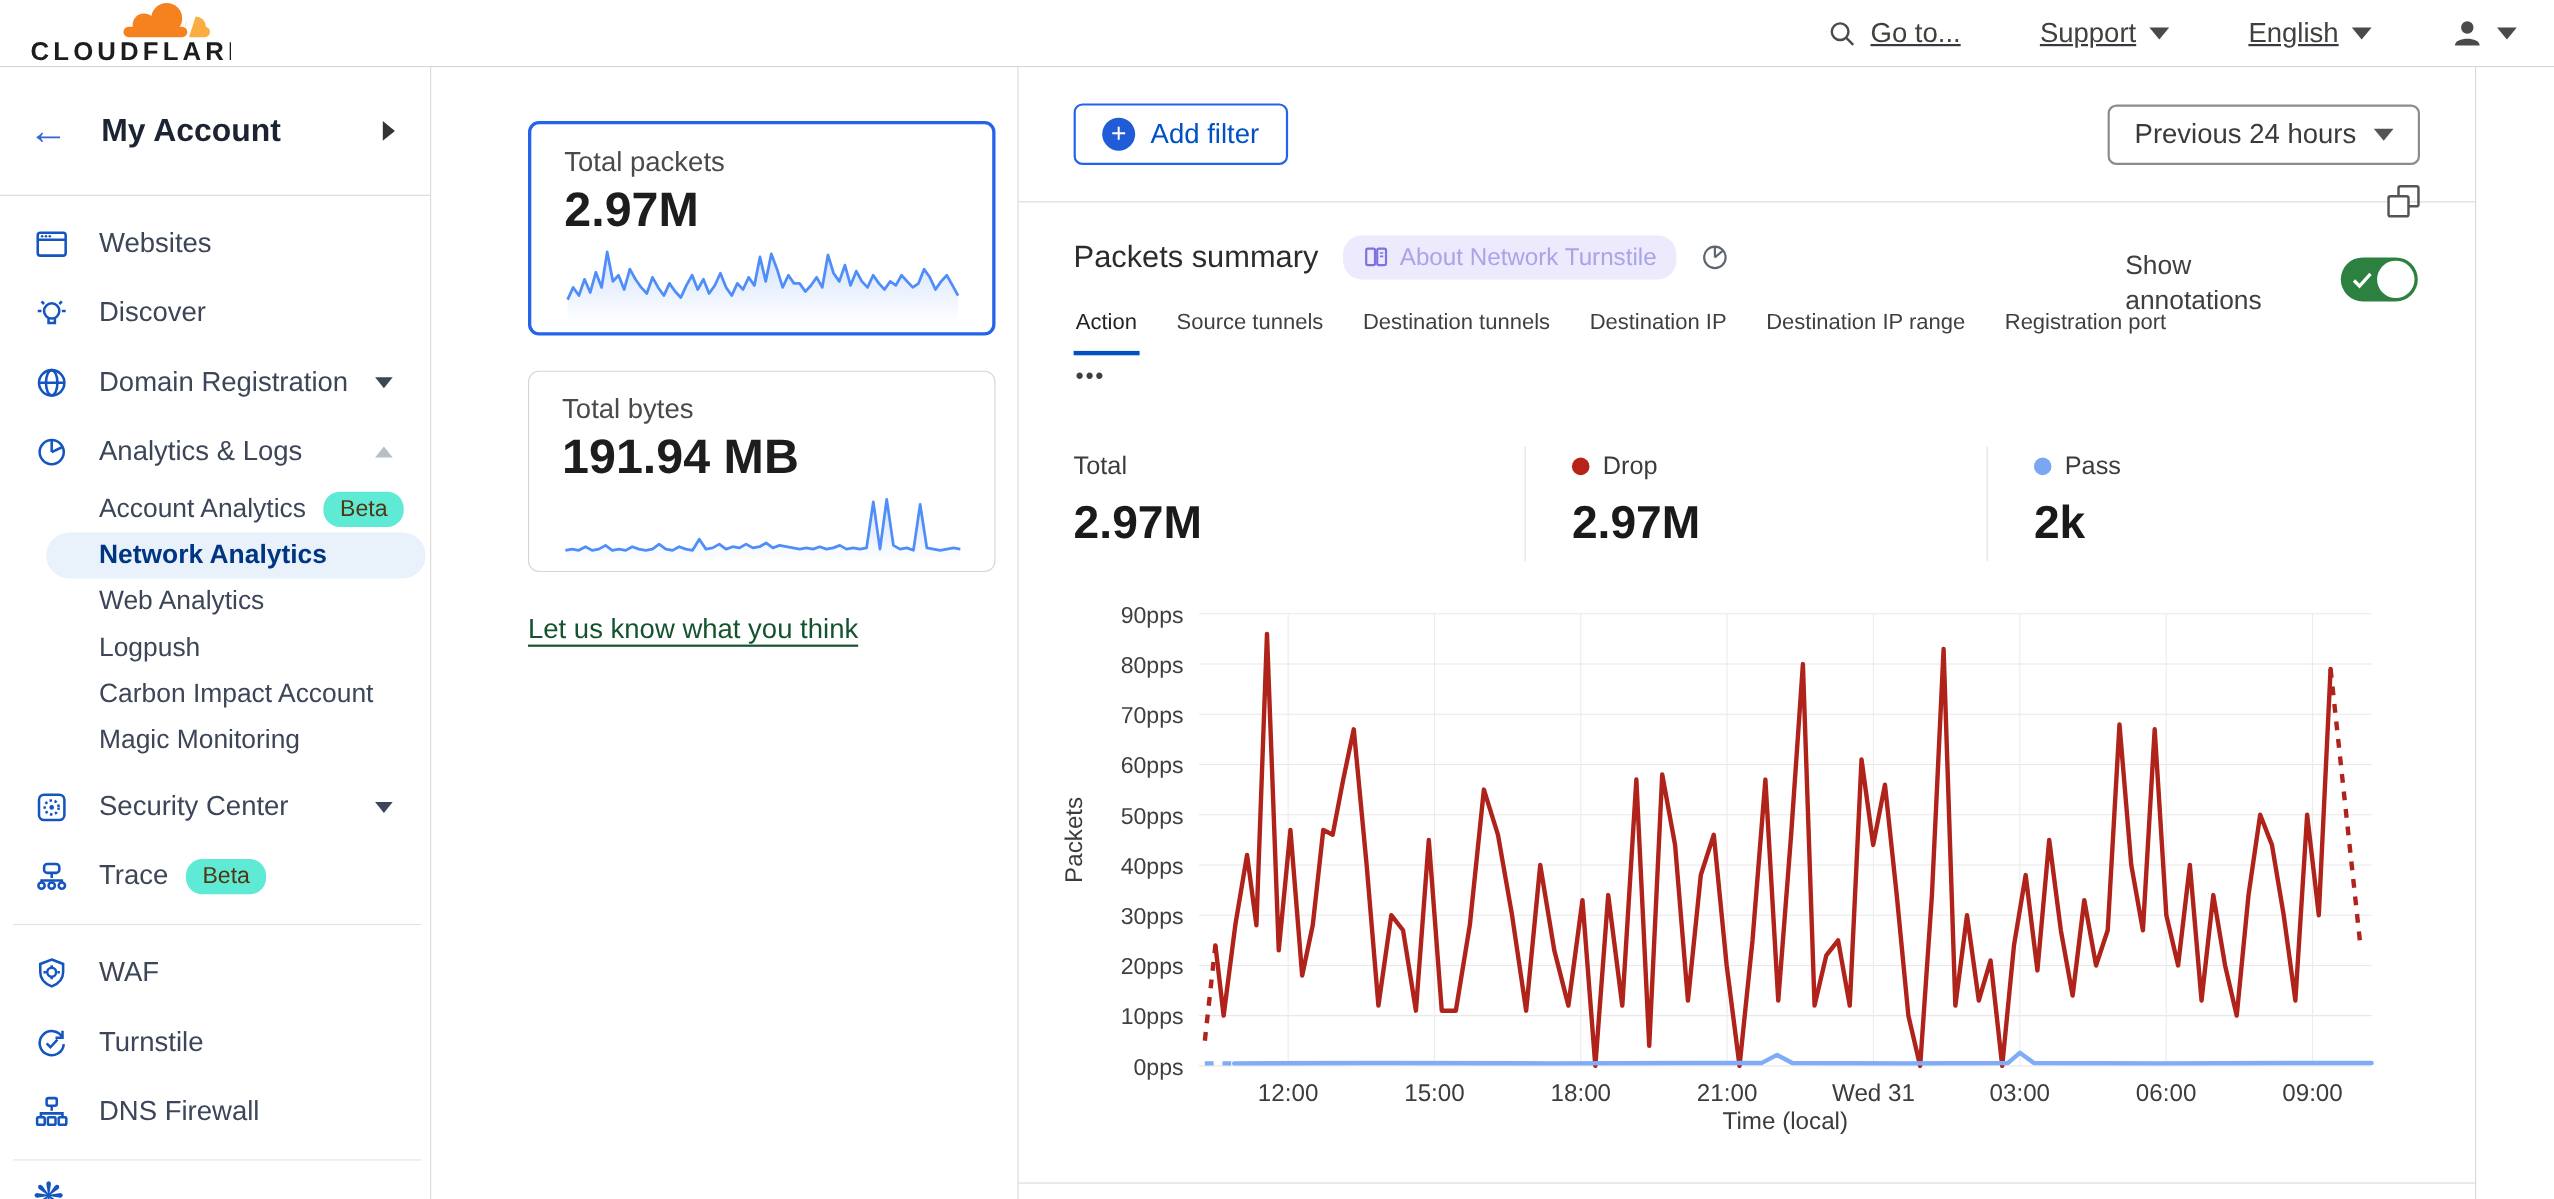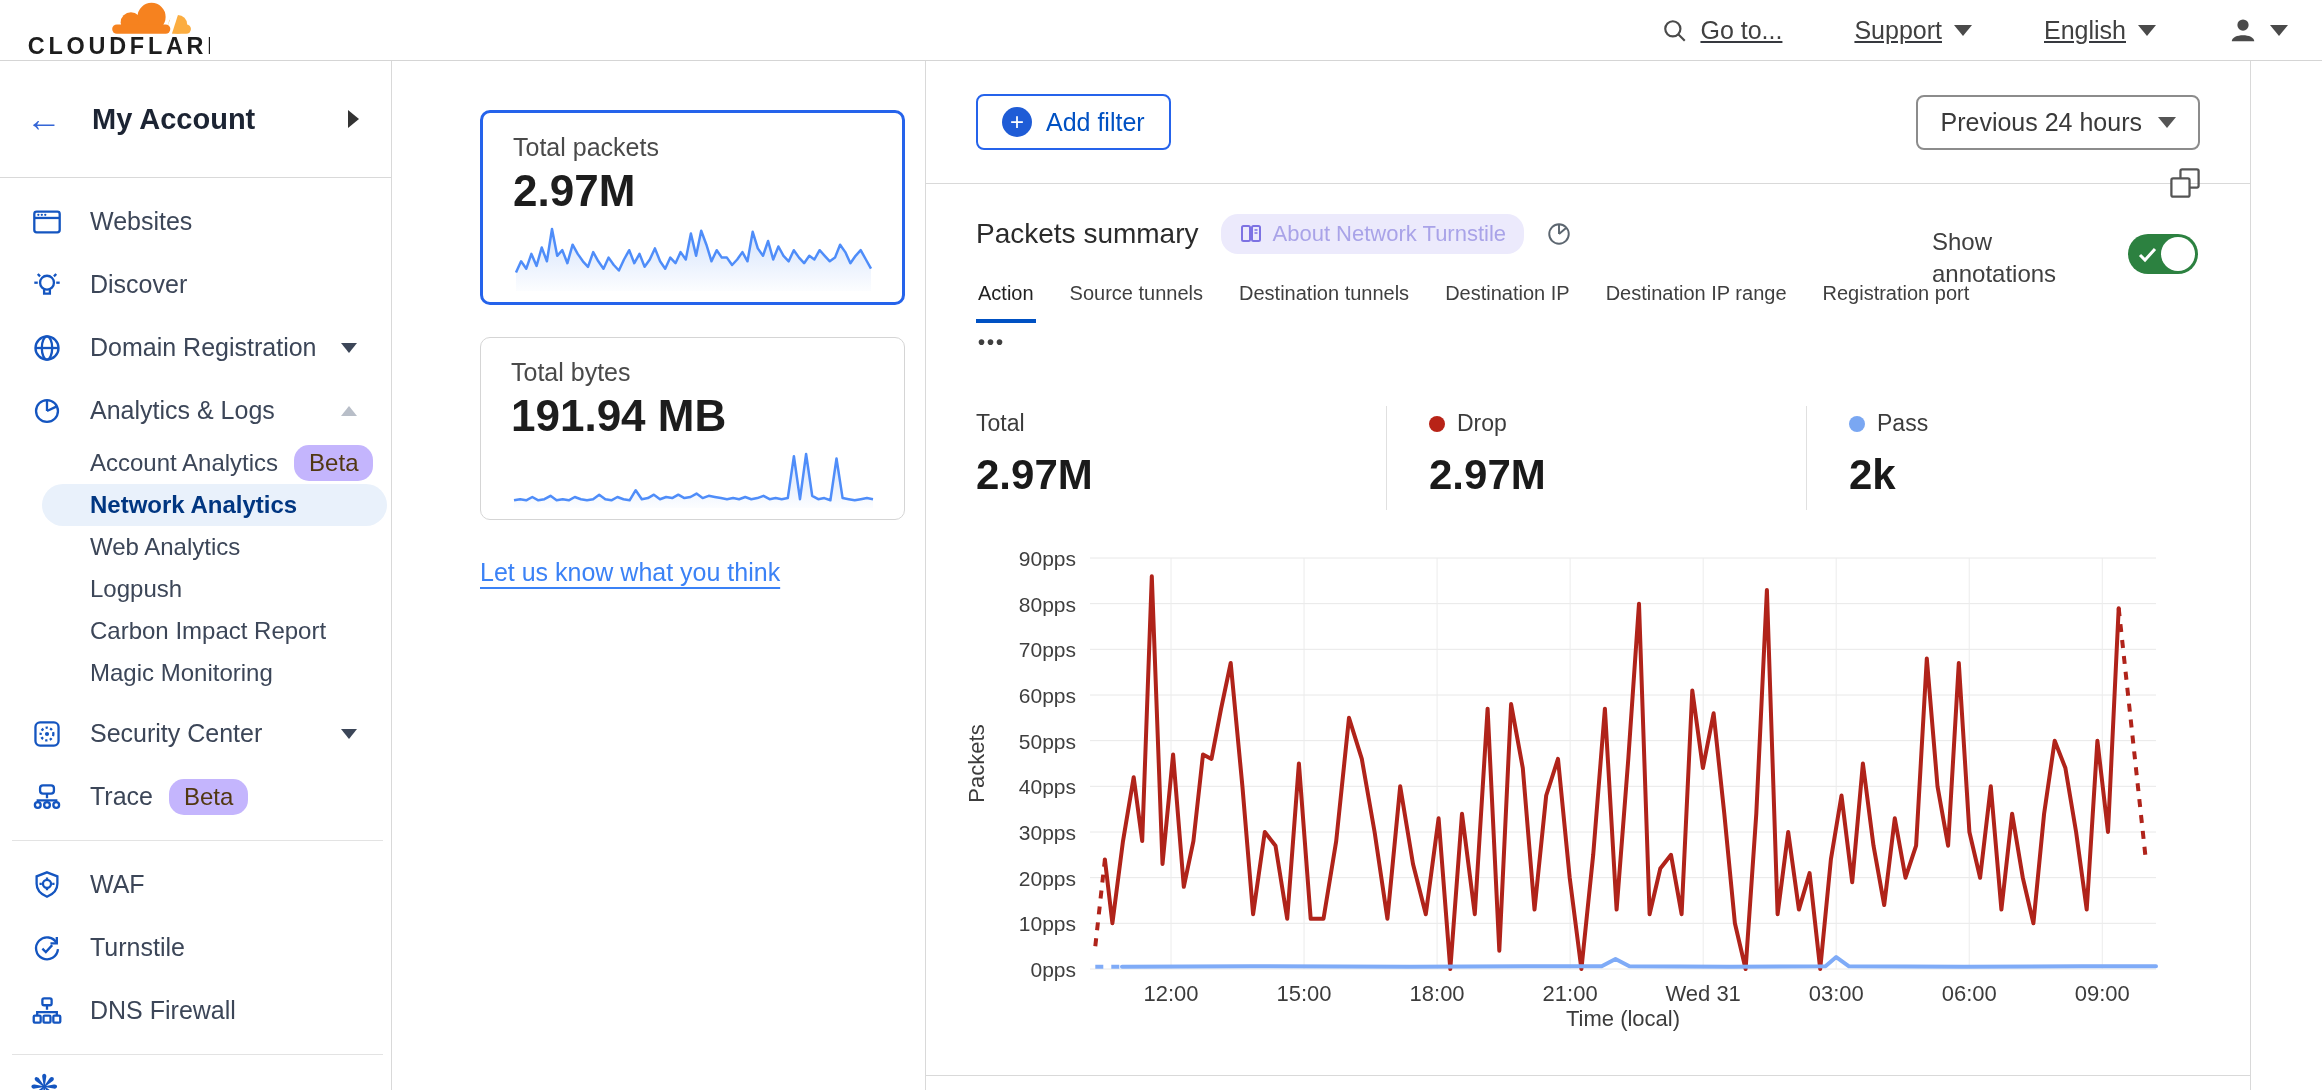--- a/index.html
+++ b/index.html
@@ -21,36 +21,36 @@
     border-right:1px solid #d9d9d9; background:#fff; overflow:hidden; }
   .side-header { height:117px; border-bottom:1px solid #d9d9d9; display:flex; align-items:center; padding:0 32px 0 26px; }
   .back-arrow { font-size:36px; color:#3566d6; line-height:1; cursor:pointer; }
   .side-header .acct { margin-left:30px; font-size:29px; font-weight:bold; color:#1c2433; }
   .side-header .caret-right { margin-left:auto; }
   .side-nav { padding-top:12px; }
   .side-item { display:flex; align-items:center; height:63px; padding:0 34px 0 30px; font-size:25px; color:#3c4658; cursor:pointer; }
   .side-item .ic { width:34px; height:34px; margin-right:26px; flex:0 0 auto; display:flex; align-items:center; justify-content:center; }
   .side-sub { display:flex; align-items:center; height:42px; padding-left:90px; font-size:24px; color:#3c4658; cursor:pointer; }
   .side-sub.selected { background:#e9f1fb; border-radius:999px; margin:0 4px 0 42px; padding-left:48px; font-weight:bold; color:#003681; }
-  .beta { margin-left:16px; background:#c4b5fd; color:#513711; font-size:24px; padding:4px 15px; border-radius:15px; }
+  .beta { margin-left:16px; background:#5eead4; color:#513711; font-size:21px; padding:4px 15px; border-radius:15px; }
   .side-item .caret-down { margin-left:auto; border-left-width:8px; border-right-width:8px; border-top-width:10px; border-top-color:#3c4658; }
   .caret-up-gray { margin-left:auto; width:0; height:0; border-left:8px solid transparent; border-right:8px solid transparent; border-bottom:10px solid #b8bec8; }
   .side-divider { height:1px; background:#e3e3e3; margin:12px 8px 12px 12px; }
   .gap8 { height:8px; }
   .sparkle-partial { padding-left:30px; color:#1455c0; font-size:34px; height:40px; }
   
   .midcol { position:absolute; left:480px; top:110px; width:425px; }
   .stat-card { border:1px solid #d5d5d5; border-radius:10px; background:#fff; padding:20px 30px 9px 30px; cursor:pointer; }
   .stat-card.selected { border:3px solid #2563eb; }
   .stat-card .lbl { font-size:25px; color:#4a4a4a; line-height:28px; }
   .stat-card .val { font-size:44px; font-weight:bold; color:#1d1d1d; margin-top:6px; line-height:48px; }
   .stat-card svg { display:block; margin-top:8px; }
   .card2 { margin-top:32px; }
   .feedback { margin-top:36px; font-size:25px; color:#3f3f3f; line-height:33px; width:430px; }
-  .feedback a { color:#3b82f6; text-decoration:underline; text-underline-offset:6px; cursor:pointer; }
+  .feedback a { color:#14532d; text-decoration:underline; text-underline-offset:6px; cursor:pointer; }
   
   .panel { position:absolute; left:925px; top:61px; width:1326px; height:1029px;
     border-left:1px solid #d9d9d9; border-right:1px solid #d9d9d9; background:#fff; }
   .filter-row { height:123px; border-bottom:1px solid #d9d9d9; display:flex; align-items:center; justify-content:space-between; padding:0 50px; }
   .add-filter { display:flex; align-items:center; gap:14px; border:2px solid #2563eb; border-radius:8px;
     background:#fff; color:#0051c3; font-size:25px; padding:11px 24px; cursor:pointer; }
   .plus-circle { width:30px; height:30px; border-radius:50%; background:#1f5cd6; color:#fff; font-size:24px; line-height:30px; text-align:center; }
   .range-select { display:flex; align-items:center; gap:16px; border:2px solid #8c8c8c; border-radius:8px;
     color:#3a3a3a; font-size:25px; padding:11px 22px; cursor:pointer; background:#fff; }
   .range-select .caret-down { border-top-color:#555; }
@@ -184,21 +184,21 @@
     <div class="side-sub selected">
       <span>Network Analytics</span>
     </div>
     <div class="side-sub">
       <span>Web Analytics</span>
     </div>
     <div class="side-sub">
       <span>Logpush</span>
     </div>
     <div class="side-sub">
-      <span>Carbon Impact Report</span>
+      <span>Carbon Impact Account</span>
     </div>
     <div class="side-sub">
       <span>Magic Monitoring</span>
     </div>
 
     <div class="gap8"></div>
     <div class="side-item">
       <span class="ic">
         <svg width="30" height="30" viewBox="0 0 26 26">
             <rect x="3" y="3" width="20" height="20" rx="4" fill="none" stroke="#1455c0" stroke-width="2"></rect>

